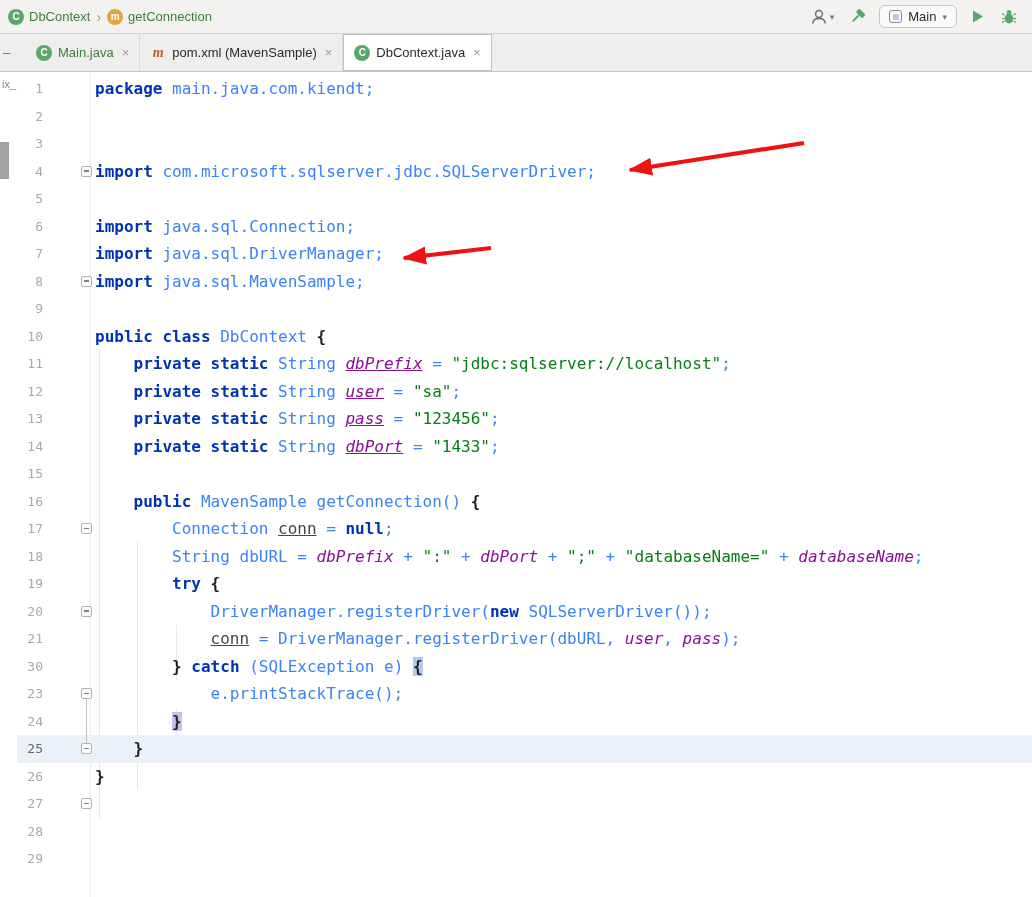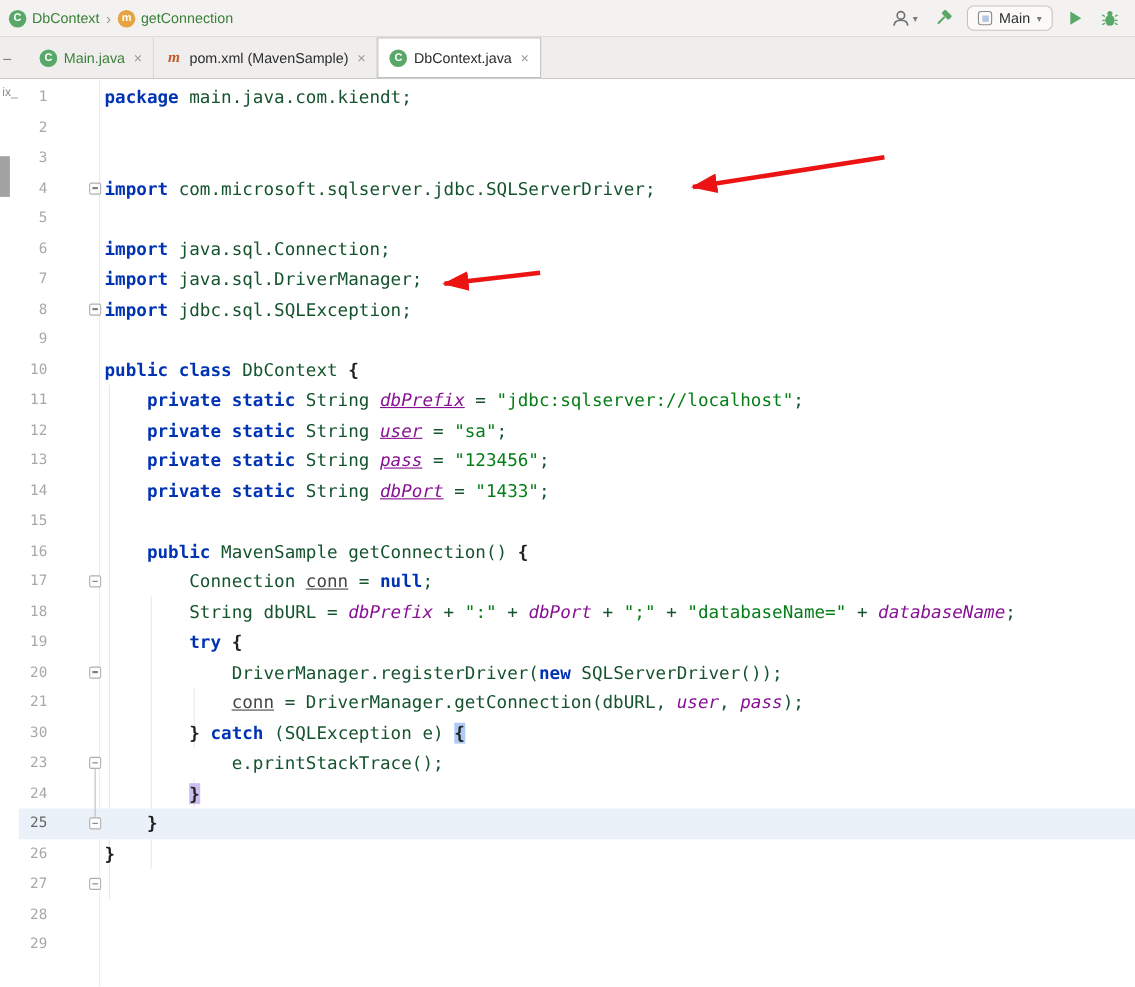--- a/index.html
+++ b/index.html
@@ -37,21 +37,21 @@
   .stripe-block{position:absolute;left:0;top:70px;width:9px;height:37px;background:#A3A3A3;z-index:2}
   .gutter-sep{position:absolute;left:90px;top:0;bottom:0;width:1px;background:#EDEDED;z-index:0}
   #row-highlight{position:absolute;left:17px;right:0;height:27.5px;background:#EAF1F9;z-index:1}
   .guide{position:absolute;width:1px;background:#E9E9E9;z-index:0}
   #gutter{position:absolute;left:17px;top:3px;width:26px;text-align:right;z-index:2}
   .ln{height:27.5px;line-height:27.5px;font-family:"DejaVu Sans Mono",monospace;font-size:13px;color:#A8A8A8}
   .ln-current{color:#666}
   #code{position:absolute;left:95px;top:3px;right:0;z-index:2}
   .cl{height:27.5px;line-height:27.5px;white-space:pre;font-family:"DejaVu Sans Mono",monospace;font-size:16px}
   .tok-k{color:#0033B3;font-weight:bold}
-  .tok-p{color:#14532d}
+  .tok-p{color:#3b82f6}
   .tok-s{color:#067D17}
   .tok-fd{color:#871094;font-style:italic;text-decoration:underline}
   .tok-fu{color:#871094;font-style:italic}
   .tok-un{color:#454545;text-decoration:underline}
   .tok-br{color:#222;font-weight:bold}
   .tok-brb{color:#222;font-weight:bold;background:#AECBF5}
   .tok-brp{color:#222;font-weight:bold;background:#CDBCEE}
   .fold{position:absolute;left:81px;width:11px;height:11px;border:1px solid #B0B0B0;background:#FDFDFD;border-radius:2px;z-index:3}
   .fold::after{content:"";position:absolute;left:2px;right:2px;top:3.5px;height:1.5px;background:#808080}
   .fold-connector{position:absolute;left:86px;top:627px;height:44px;width:1px;background:#BDBDBD;z-index:1}
@@ -185,34 +185,34 @@
       <div class="ln">29</div>
     </div>
   <div id="code">
       <div class="cl"><span class="tok-k">package</span><span class="tok-p"> main.java.com.kiendt;</span></div>
       <div class="cl"></div>
       <div class="cl"></div>
       <div class="cl"><span class="tok-k">import</span><span class="tok-p"> com.microsoft.sqlserver.jdbc.SQLServerDriver;</span></div>
       <div class="cl"></div>
       <div class="cl"><span class="tok-k">import</span><span class="tok-p"> java.sql.Connection;</span></div>
       <div class="cl"><span class="tok-k">import</span><span class="tok-p"> java.sql.DriverManager;</span></div>
-      <div class="cl"><span class="tok-k">import</span><span class="tok-p"> jdbc.sql.SQLException;</span></div>
+      <div class="cl"><span class="tok-k">import</span><span class="tok-p"> java.sql.MavenSample;</span></div>
       <div class="cl"></div>
       <div class="cl"><span class="tok-k">public class</span><span class="tok-p"> DbContext </span><span class="tok-br">{</span></div>
       <div class="cl"><span class="tok-p">    </span><span class="tok-k">private static</span><span class="tok-p"> String </span><span class="tok-fd">dbPrefix</span><span class="tok-p"> = </span><span class="tok-s">"jdbc:sqlserver://localhost"</span><span class="tok-p">;</span></div>
       <div class="cl"><span class="tok-p">    </span><span class="tok-k">private static</span><span class="tok-p"> String </span><span class="tok-fd">user</span><span class="tok-p"> = </span><span class="tok-s">"sa"</span><span class="tok-p">;</span></div>
       <div class="cl"><span class="tok-p">    </span><span class="tok-k">private static</span><span class="tok-p"> String </span><span class="tok-fd">pass</span><span class="tok-p"> = </span><span class="tok-s">"123456"</span><span class="tok-p">;</span></div>
       <div class="cl"><span class="tok-p">    </span><span class="tok-k">private static</span><span class="tok-p"> String </span><span class="tok-fd">dbPort</span><span class="tok-p"> = </span><span class="tok-s">"1433"</span><span class="tok-p">;</span></div>
       <div class="cl"></div>
       <div class="cl"><span class="tok-p">    </span><span class="tok-k">public</span><span class="tok-p"> MavenSample getConnection() </span><span class="tok-br">{</span></div>
       <div class="cl"><span class="tok-p">        Connection </span><span class="tok-un">conn</span><span class="tok-p"> = </span><span class="tok-k">null</span><span class="tok-p">;</span></div>
       <div class="cl"><span class="tok-p">        String dbURL = </span><span class="tok-fu">dbPrefix</span><span class="tok-p"> + </span><span class="tok-s">":"</span><span class="tok-p"> + </span><span class="tok-fu">dbPort</span><span class="tok-p"> + </span><span class="tok-s">";"</span><span class="tok-p"> + </span><span class="tok-s">"databaseName="</span><span class="tok-p"> + </span><span class="tok-fu">databaseName</span><span class="tok-p">;</span></div>
       <div class="cl"><span class="tok-p">        </span><span class="tok-k">try</span><span class="tok-p"> </span><span class="tok-br">{</span></div>
       <div class="cl"><span class="tok-p">            DriverManager.registerDriver(</span><span class="tok-k">new</span><span class="tok-p"> SQLServerDriver());</span></div>
-      <div class="cl"><span class="tok-p">            </span><span class="tok-un">conn</span><span class="tok-p"> = DriverManager.getConnection(dbURL, </span><span class="tok-fu">user</span><span class="tok-p">, </span><span class="tok-fu">pass</span><span class="tok-p">);</span></div>
+      <div class="cl"><span class="tok-p">            </span><span class="tok-un">conn</span><span class="tok-p"> = DriverManager.registerDriver(dbURL, </span><span class="tok-fu">user</span><span class="tok-p">, </span><span class="tok-fu">pass</span><span class="tok-p">);</span></div>
       <div class="cl"><span class="tok-p">        </span><span class="tok-br">}</span><span class="tok-p"> </span><span class="tok-k">catch</span><span class="tok-p"> (SQLException e) </span><span class="tok-brb">{</span></div>
       <div class="cl"><span class="tok-p">            e.printStackTrace();</span></div>
       <div class="cl"><span class="tok-p">        </span><span class="tok-brp">}</span></div>
       <div class="cl"><span class="tok-p">    </span><span class="tok-br">}</span></div>
       <div class="cl"><span class="tok-br">}</span></div>
       <div class="cl"></div>
     </div>
 <div class="fold" style="top: 93.5px;"></div>
     <div class="fold" style="top: 203.5px;"></div>
     <div class="fold" style="top: 451px;"></div>

